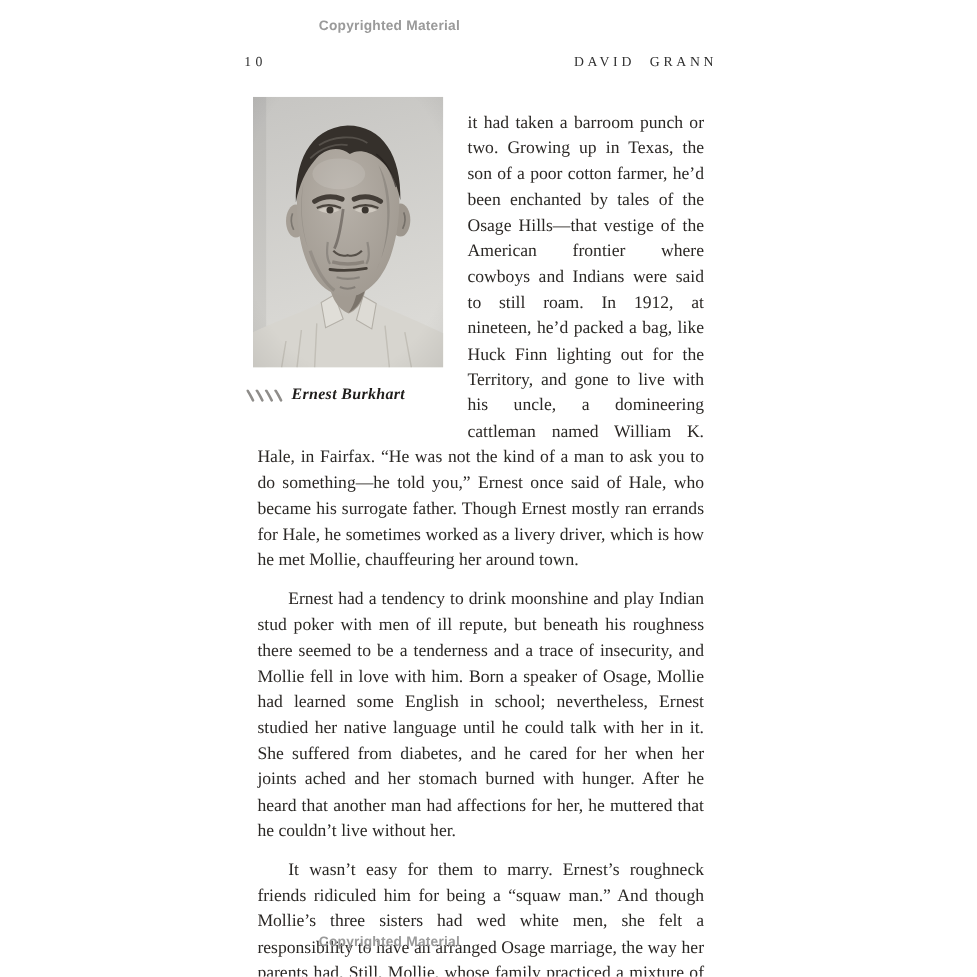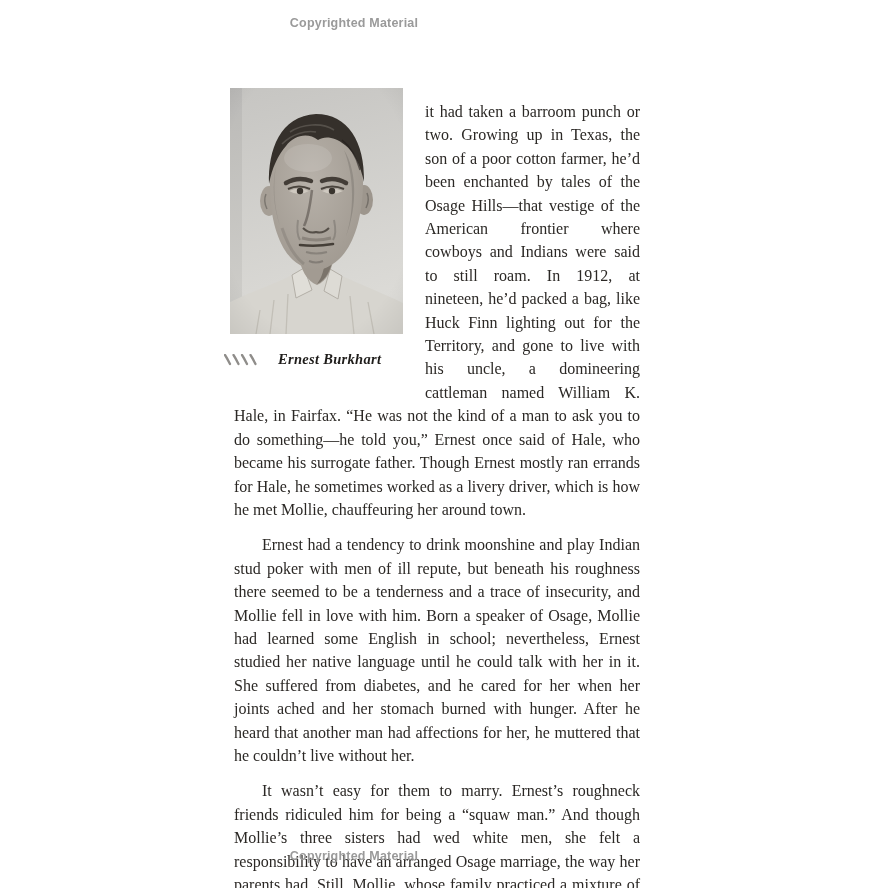--- a/index.html
+++ b/index.html
@@ -21,35 +21,39 @@
   }
   .pagenum { letter-spacing:.32em; }
   .author  { letter-spacing:.27em; word-spacing:.55em; }
   .content {
     position:absolute; left:222px; top:88px; width:430px;
     color:#2b2825; font-size:16px; line-height:23.4px;
     text-align:justify; hyphens:auto;
   }
   .figure { float:left; width:181px; height:298px; margin-right:22px; }
   .photo  { display:block; margin-left:8px; width:173px; height:246px; }
-  .capRow { margin:14px 0 0 2px; display:flex; align-items:center; gap:20px; }
+  .capRow { margin:14px 0 0 2px; display:flex; align-items:center; gap:7px; }
   .capText {
     font-style:italic; font-weight:bold; font-size:14.5px;
     letter-spacing:.3px; color:#1f1d1b;
   }
   .content p { margin:12px; }
   .content p.indent { text-indent:28px; }
 </style>
 </head>
 <body>
 
 <div class="page">
 
   <div class="copyright top">Copyrighted Material</div>
 
+  <div class="running">
+    <span class="pagenum">10</span>
+    <span class="author">DAVID GRANN</span>
+  </div>
 
   <div class="content">
 
     <div class="figure">
       <svg class="photo" viewBox="0 0 173 246" role="img" aria-label="Black-and-white portrait photograph of Ernest Burkhart, a man with dark swept-back hair wearing a light open-collared shirt">
         <defs>
           <linearGradient id="pbg" x1="0" y1="0" x2="0.2" y2="1">
             <stop offset="0" stop-color="#c6c5c2"></stop>
             <stop offset="1" stop-color="#dcdbd7"></stop>
           </linearGradient>

